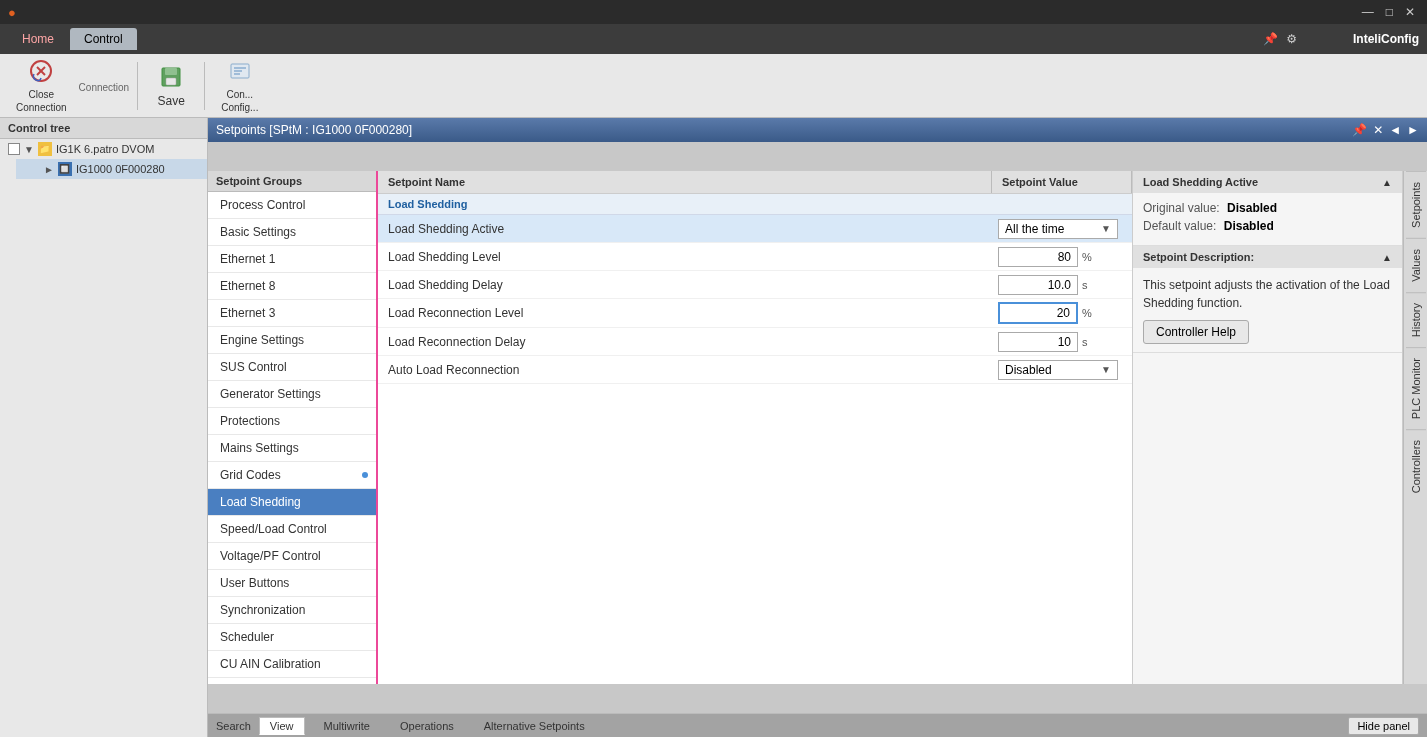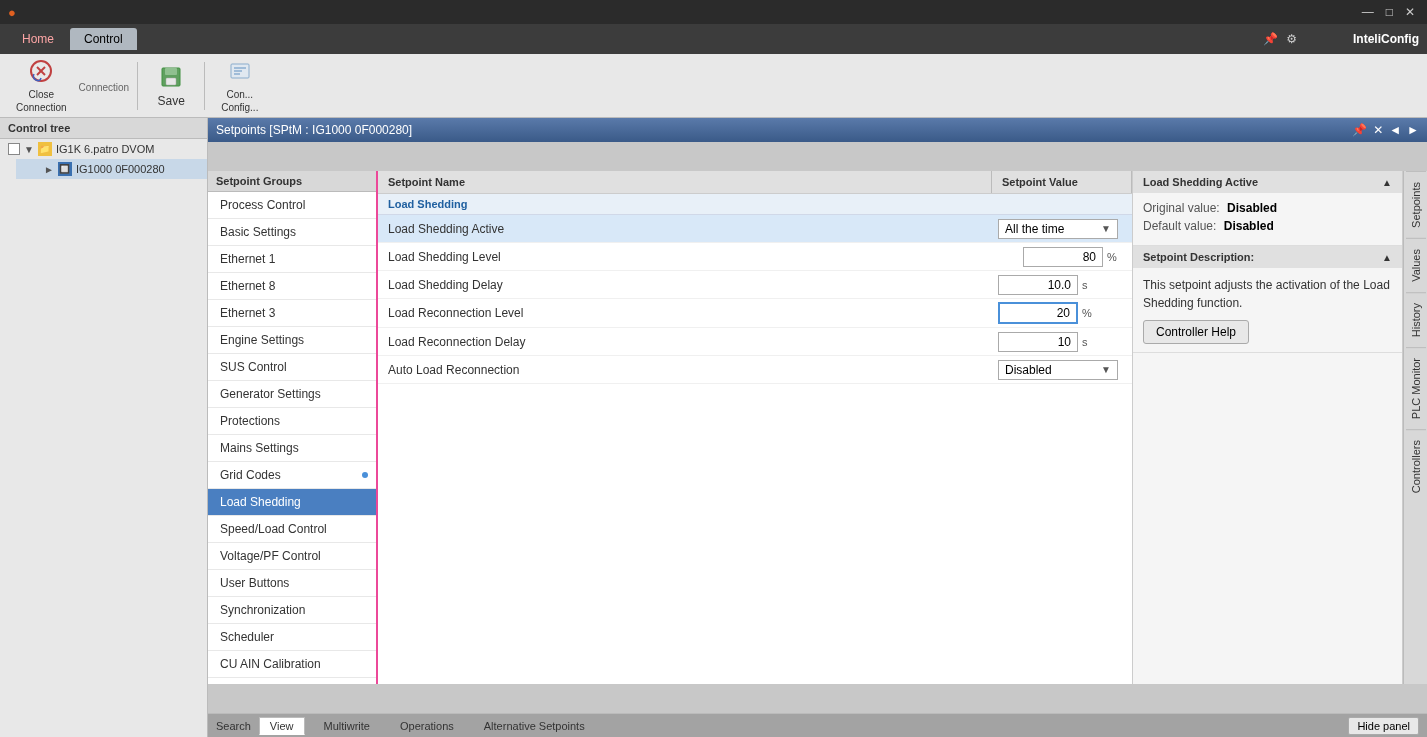--- a/index.html
+++ b/index.html
@@ -497,21 +497,21 @@
               <div class="sp-dropdown">
                 <span>All the time</span>
                 <span class="sp-dropdown-arrow">▼</span>
               </div>
             </div>
           </div>
 
           <div class="sp-row">
             <div class="sp-name">Load Shedding Level</div>
             <div class="sp-value">
-              <input class="sp-input" type="text" style="text-align: right; margin-left: 25px;" value="80">
+              <input class="sp-input" type="text" style="text-align: right;" value="80">
               <span class="sp-unit">%</span>
             </div>
           </div>
 
           <div class="sp-row">
             <div class="sp-name">Load Shedding Delay</div>
             <div class="sp-value">
               <input class="sp-input" type="text" value="10.0" style="">
               <span class="sp-unit">s</span>
             </div>

